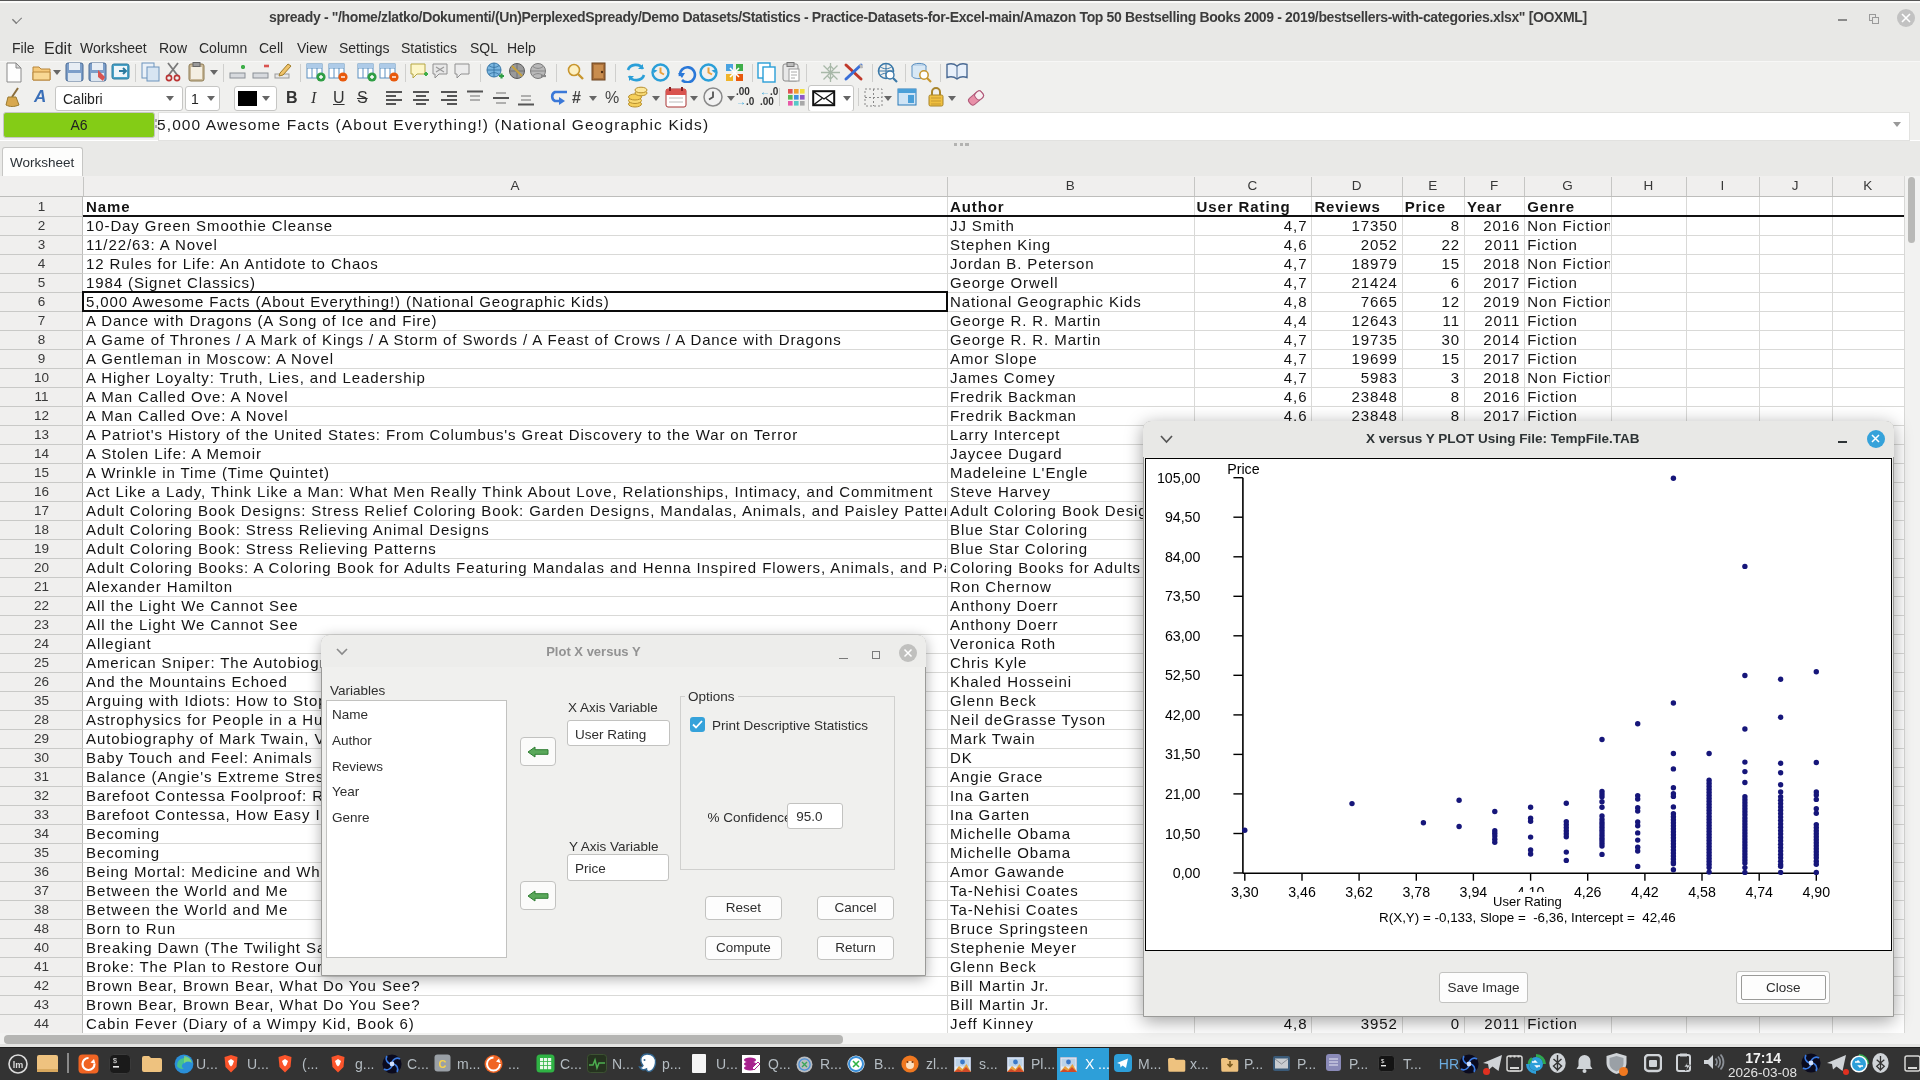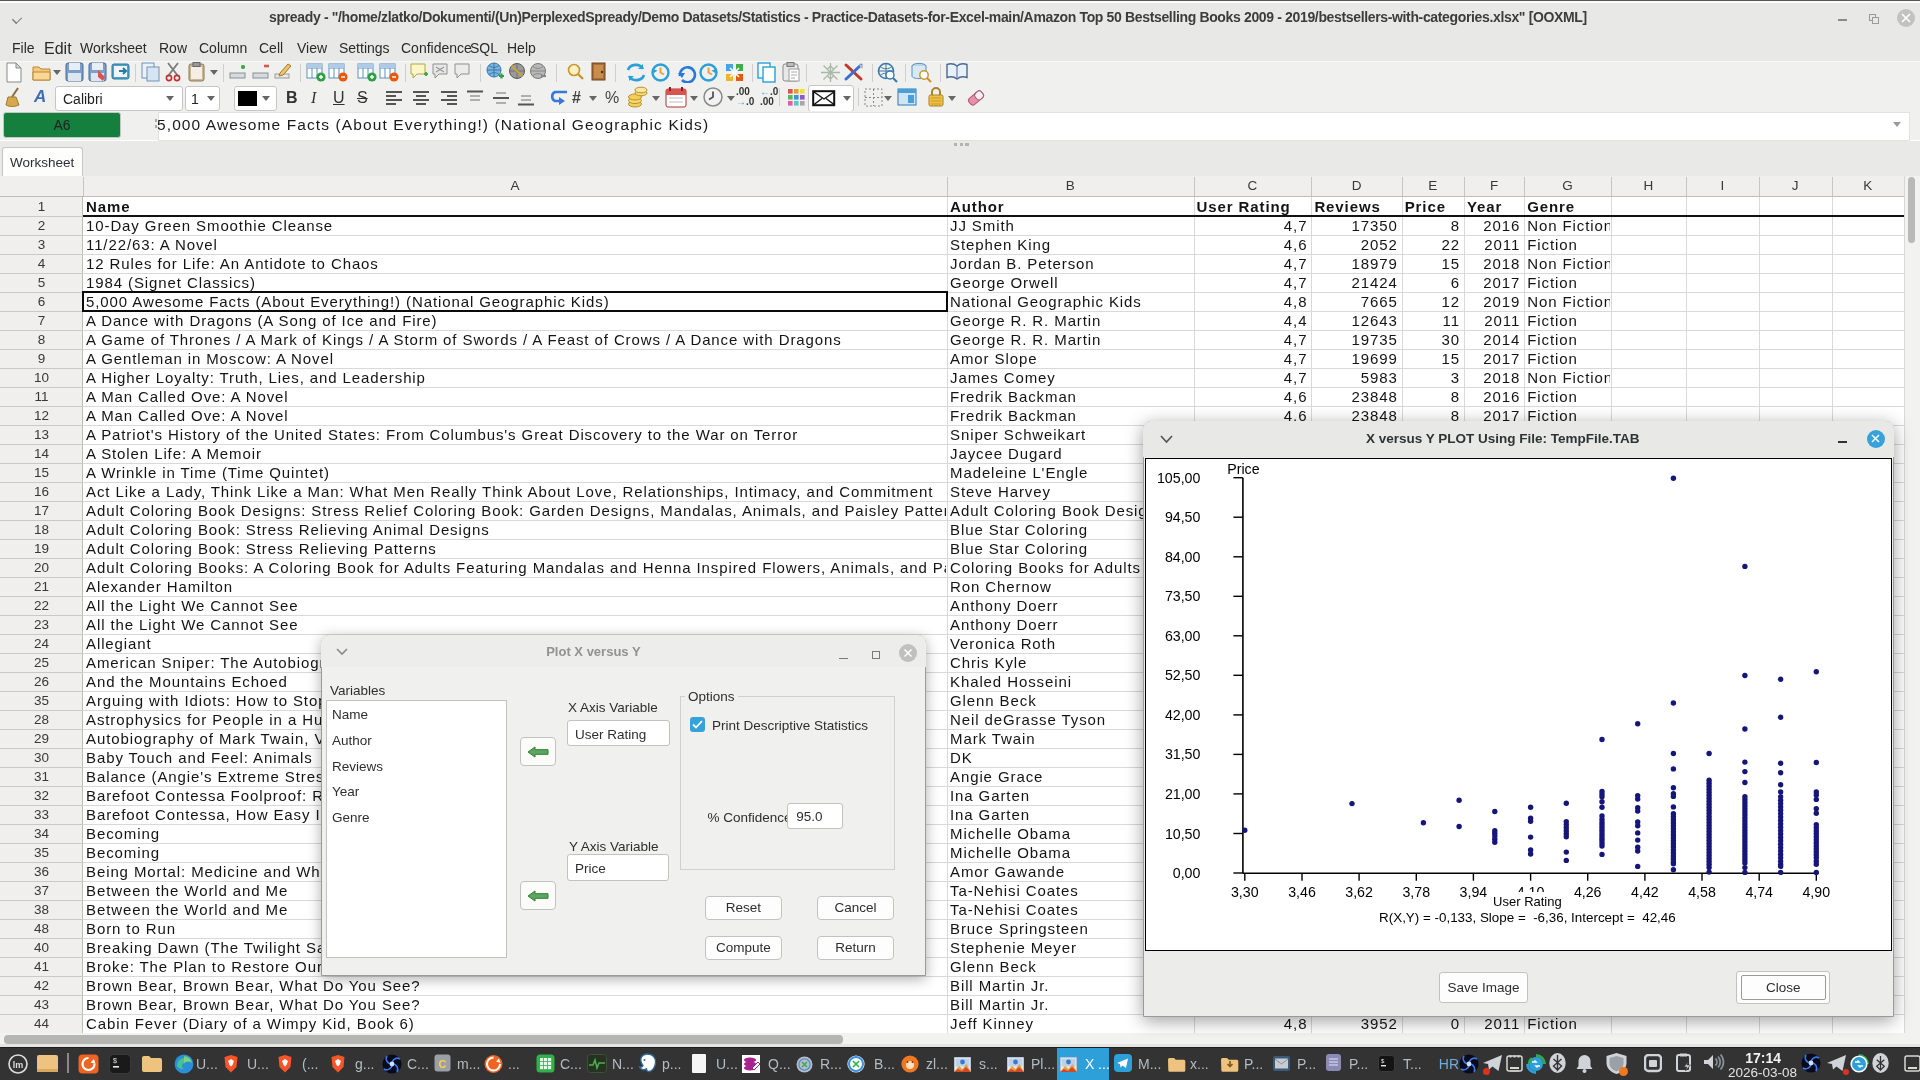--- a/index.html
+++ b/index.html
@@ -29,21 +29,21 @@
     <path d="M1 1 L9 9 M9 1 L1 9" stroke="#fff" stroke-width="1.6"></path>
   </svg>
 <div class="abs" style="left:12px;top:40px;font-size:14px;color:#2a2a2a">File</div>
 <div class="abs" style="left:44px;top:40px;font-size:16px;color:#2a2a2a">Edit</div>
 <div class="abs" style="left:80px;top:40px;font-size:14px;color:#2a2a2a">Worksheet</div>
 <div class="abs" style="left:159px;top:40px;font-size:14px;color:#2a2a2a">Row</div>
 <div class="abs" style="left:199px;top:40px;font-size:14px;color:#2a2a2a">Column</div>
 <div class="abs" style="left:259px;top:40px;font-size:14px;color:#2a2a2a">Cell</div>
 <div class="abs" style="left:297px;top:40px;font-size:14px;color:#2a2a2a">View</div>
 <div class="abs" style="left:339px;top:40px;font-size:14px;color:#2a2a2a">Settings</div>
-<div class="abs" style="left:401px;top:40px;font-size:14px;color:#2a2a2a">Confidence</div>
+<div class="abs" style="left:401px;top:40px;font-size:14px;color:#2a2a2a">Statistics</div>
 <div class="abs" style="left:470px;top:40px;font-size:14px;color:#2a2a2a">SQL</div>
 <div class="abs" style="left:507px;top:40px;font-size:14px;color:#2a2a2a">Help</div>
 <div class="abs" style="left:0;top:61px;width:1920px;height:1px;background:#f7f7f6"></div>
 <div class="abs" style="left:0;top:62px;width:1920px;height:78px;background:#f0f0ee"></div>
 <svg class="abs" style="left:5px;top:62px" width="18" height="21" viewBox="0 0 18 21">
     <path d="M2 1 h9 l5 5 v14 h-14 z" fill="#fefefe" stroke="#8a8a8a"></path>
     <path d="M11 1 l5 5 h-5 z" fill="#d8d8d8" stroke="#8a8a8a"></path>
   </svg>
 <svg class="abs" style="left:32px;top:63px" width="19" height="19" viewBox="0 0 19 19">
     <path d="M1 4 h6 l2 2 h9 v11 h-17 z" fill="#f5c97a" stroke="#b8863b"></path>
@@ -334,21 +334,21 @@
     <path d="M4 12 h10 M4 15 h10 M4 18 h10" stroke="#c89a30"></path>
   </svg>
 <div class="chev" style="left:948px;top:96px"></div>
 <svg class="abs" style="left:966px;top:88px" width="21" height="20" viewBox="0 0 21 20">
     <g transform="rotate(-40 10 10)">
       <rect x="2" y="6" width="16" height="8" rx="3" fill="#e890a8" stroke="#b05878"></rect>
       <rect x="10" y="6" width="8" height="8" rx="3" fill="#f8f0f2" stroke="#b05878"></rect>
     </g>
   </svg>
 <div class="abs" style="left:0;top:111px;width:1920px;height:29px;background:#f0f0ee"></div>
-<div class="abs" style="left:3px;top:112px;width:118px;height:26px;background:#15803d;border:1px solid #c6c6c4;border-radius:3px;text-align:center;font-size:14px;color:#222;line-height:24px">A6</div>
+<div class="abs" style="left:3px;top:112px;width:152px;height:26px;background:#84cc16;border:1px solid #c6c6c4;border-radius:3px;text-align:center;font-size:14px;color:#222;line-height:24px">A6</div>
 <div class="abs" style="left:155px;top:119px;width:2px;height:3px;background:#aaa"></div>
 <div class="abs" style="left:155px;top:125px;width:2px;height:3px;background:#aaa"></div>
 <div class="abs" style="left:158px;top:112px;width:1752px;height:29px;background:#fff;border:1px solid #e2e2e0"></div>
 <div class="abs" style="left:157px;top:116px;font-size:15.5px;letter-spacing:1.1px;color:#1a1a1a">5,000 Awesome Facts (About Everything!) (National Geographic Kids)</div>
 <div class="chev" style="left:1893px;top:122px;border-top-color:#999"></div>
 <div class="abs" style="left:0;top:141px;width:1920px;height:35px;background:#e9e9e7"></div>
 <div class="abs" style="left:954px;top:142.6px;width:3.2px;height:3.2px;background:#b3b3b1"></div>
 <div class="abs" style="left:959.7px;top:142.6px;width:3.2px;height:3.2px;background:#b3b3b1"></div>
 <div class="abs" style="left:965.4px;top:142.6px;width:3.2px;height:3.2px;background:#b3b3b1"></div>
 <div class="abs" style="left:2px;top:147.3px;width:81px;height:28.7px;background:#fdfdfc;border:1px solid #c6c6c4;border-bottom:none;border-radius:3px 3px 0 0"></div>
@@ -600,21 +600,21 @@
 <div class="cell num" style="left:1464px;top:386.6px;width:56.200000000000045px">2016</div>
 <div class="cell" style="left:1527.2px;top:386.6px;width:82.70000000000005px">Fiction</div>
 <div class="cell" style="left:86px;top:405.6px;width:860px">A Man Called Ove: A Novel</div>
 <div class="cell" style="left:950px;top:405.6px;width:242.5999999999999px">Fredrik Backman</div>
 <div class="cell num" style="left:1193.6px;top:405.6px;width:113.80000000000018px">4,6</div>
 <div class="cell num" style="left:1311.4px;top:405.6px;width:86.29999999999995px">23848</div>
 <div class="cell num" style="left:1401.7px;top:405.6px;width:58.299999999999955px">8</div>
 <div class="cell num" style="left:1464px;top:405.6px;width:56.200000000000045px">2017</div>
 <div class="cell" style="left:1527.2px;top:405.6px;width:82.70000000000005px">Fiction</div>
 <div class="cell" style="left:86px;top:424.6px;width:860px">A Patriot's History of the United States: From Columbus's Great Discovery to the War on Terror</div>
-<div class="cell" style="left:950px;top:424.6px;width:242.5999999999999px">Sniper Schweikart</div>
+<div class="cell" style="left:950px;top:424.6px;width:242.5999999999999px">Larry Intercept</div>
 <div class="cell" style="left:86px;top:443.6px;width:860px">A Stolen Life: A Memoir</div>
 <div class="cell" style="left:950px;top:443.6px;width:242.5999999999999px">Jaycee Dugard</div>
 <div class="cell" style="left:86px;top:462.6px;width:860px">A Wrinkle in Time (Time Quintet)</div>
 <div class="cell" style="left:950px;top:462.6px;width:242.5999999999999px">Madeleine L'Engle</div>
 <div class="cell" style="left:86px;top:481.6px;width:860px">Act Like a Lady, Think Like a Man: What Men Really Think About Love, Relationships, Intimacy, and Commitment</div>
 <div class="cell" style="left:950px;top:481.6px;width:242.5999999999999px">Steve Harvey</div>
 <div class="cell" style="left:86px;top:500.6px;width:860px">Adult Coloring Book Designs: Stress Relief Coloring Book: Garden Designs, Mandalas, Animals, and Paisley Patterns</div>
 <div class="cell" style="left:950px;top:500.6px;width:242.5999999999999px">Adult Coloring Book Designs</div>
 <div class="cell" style="left:86px;top:519.6px;width:860px">Adult Coloring Book: Stress Relieving Animal Designs</div>
 <div class="cell" style="left:950px;top:519.6px;width:242.5999999999999px">Blue Star Coloring</div>

